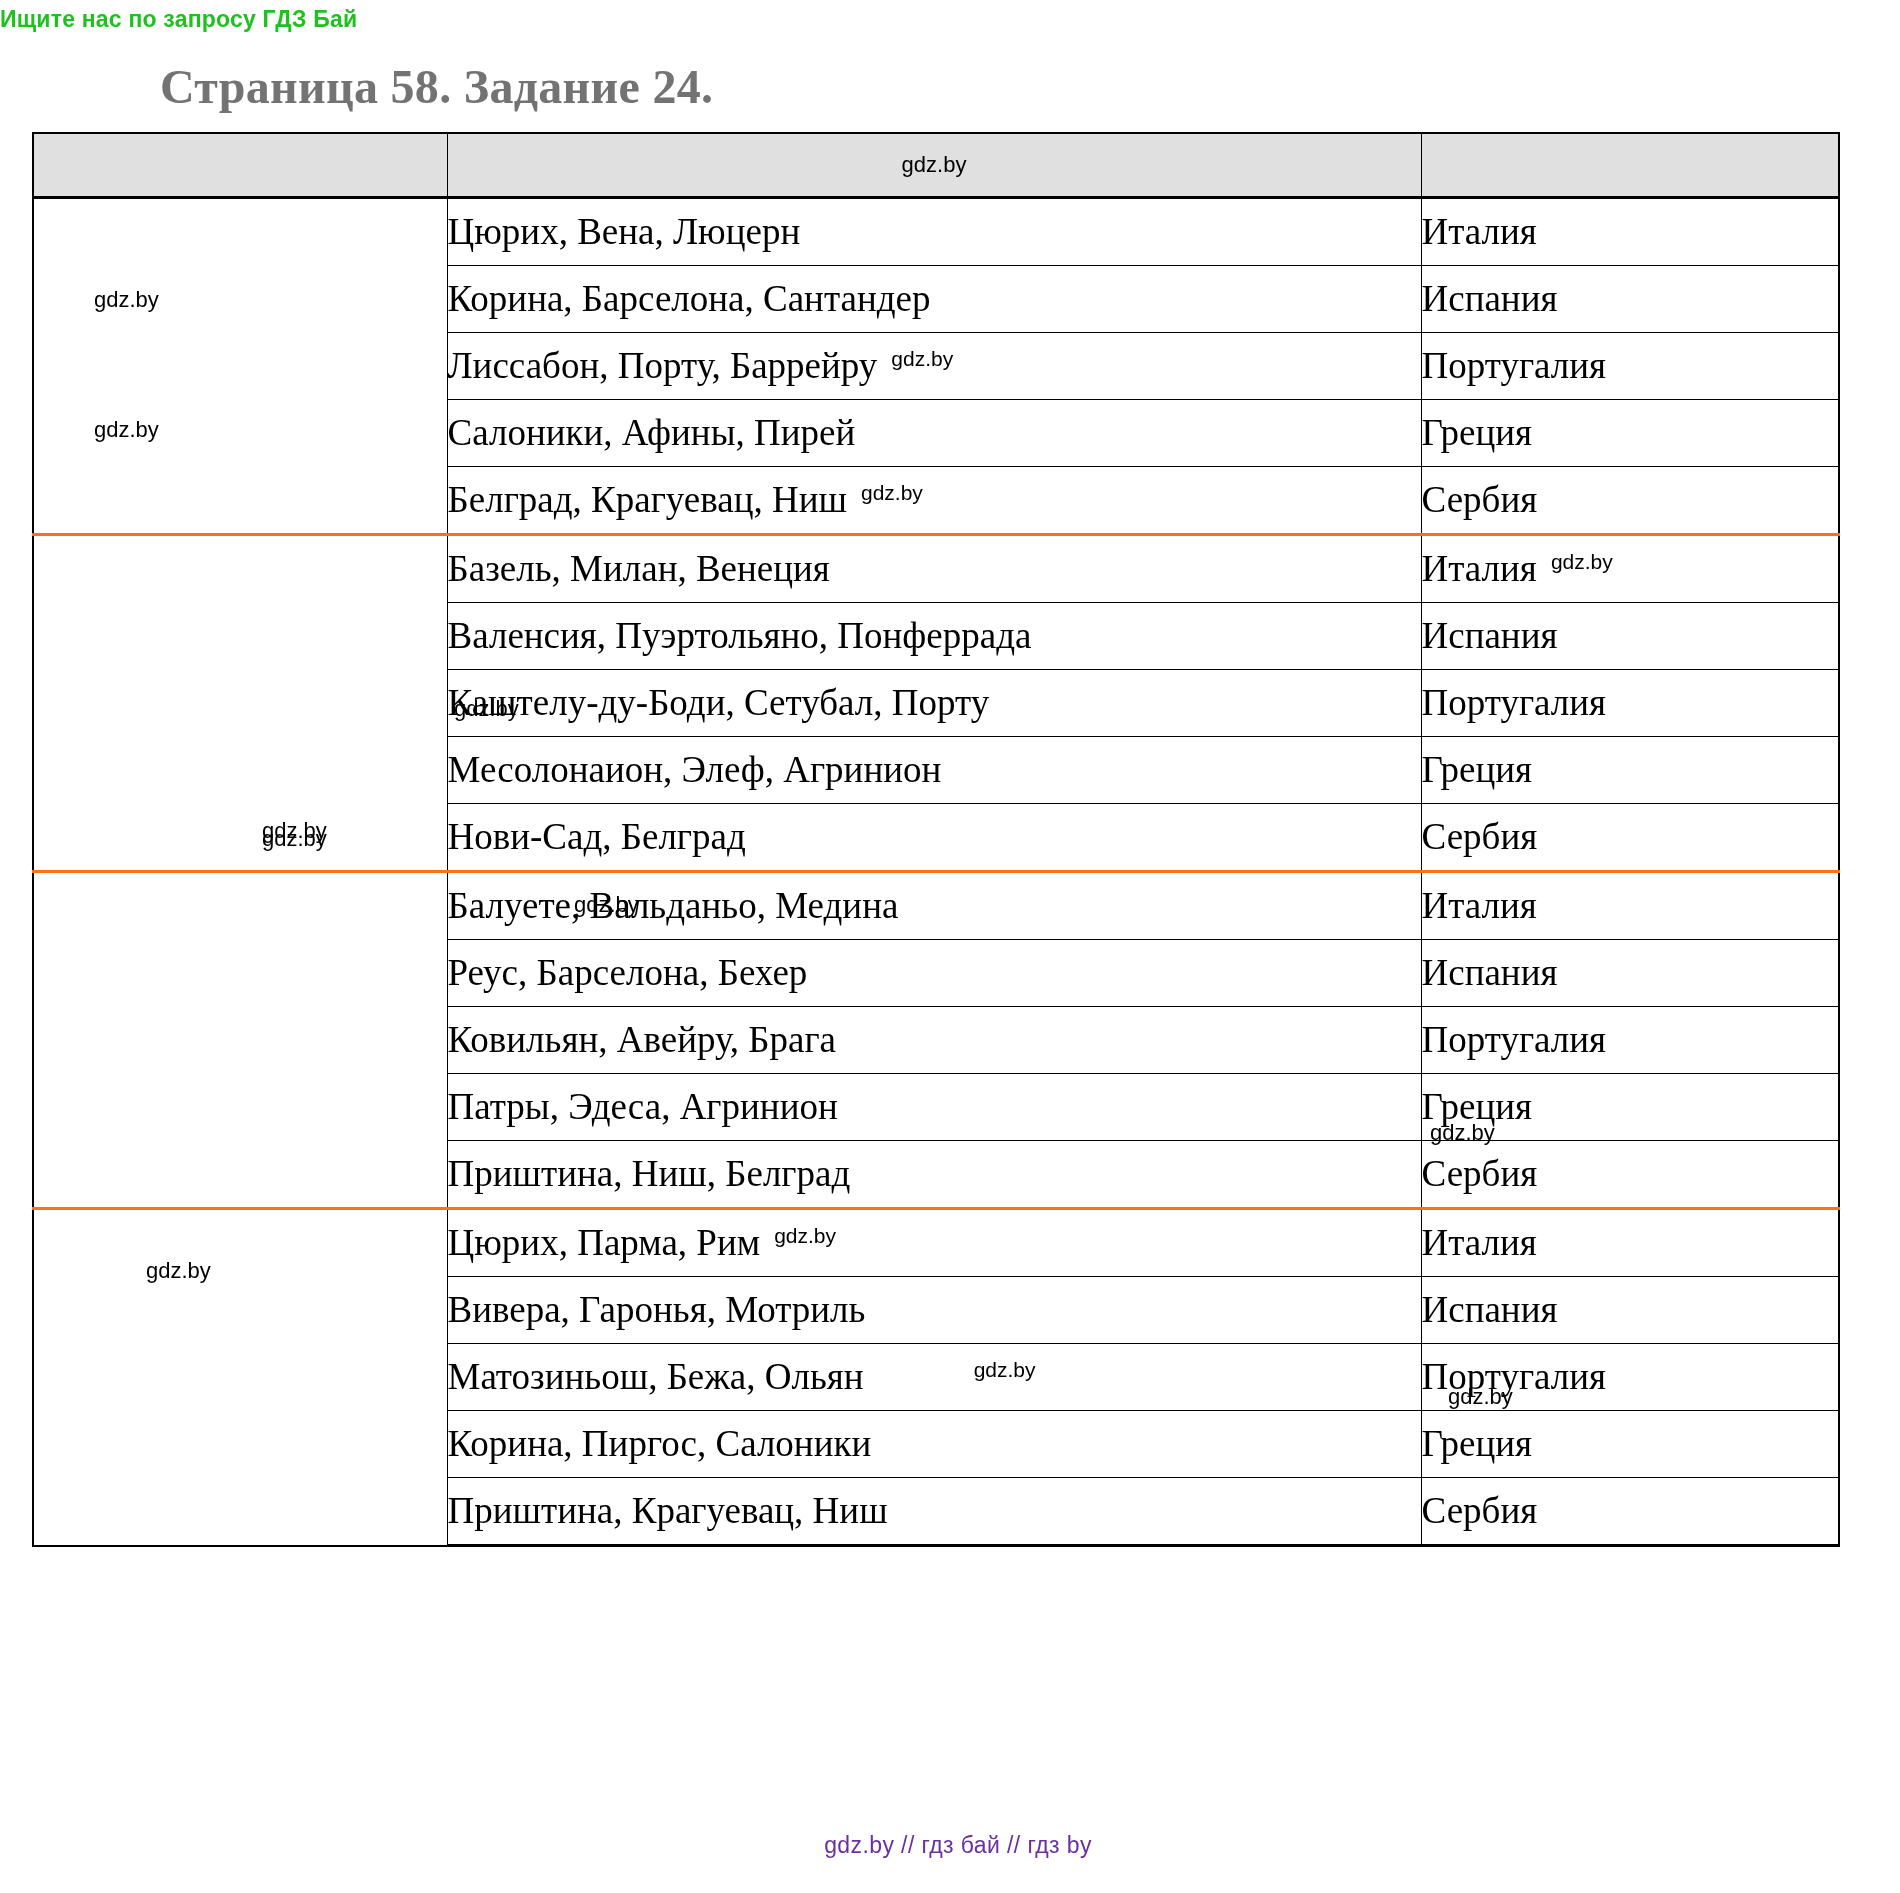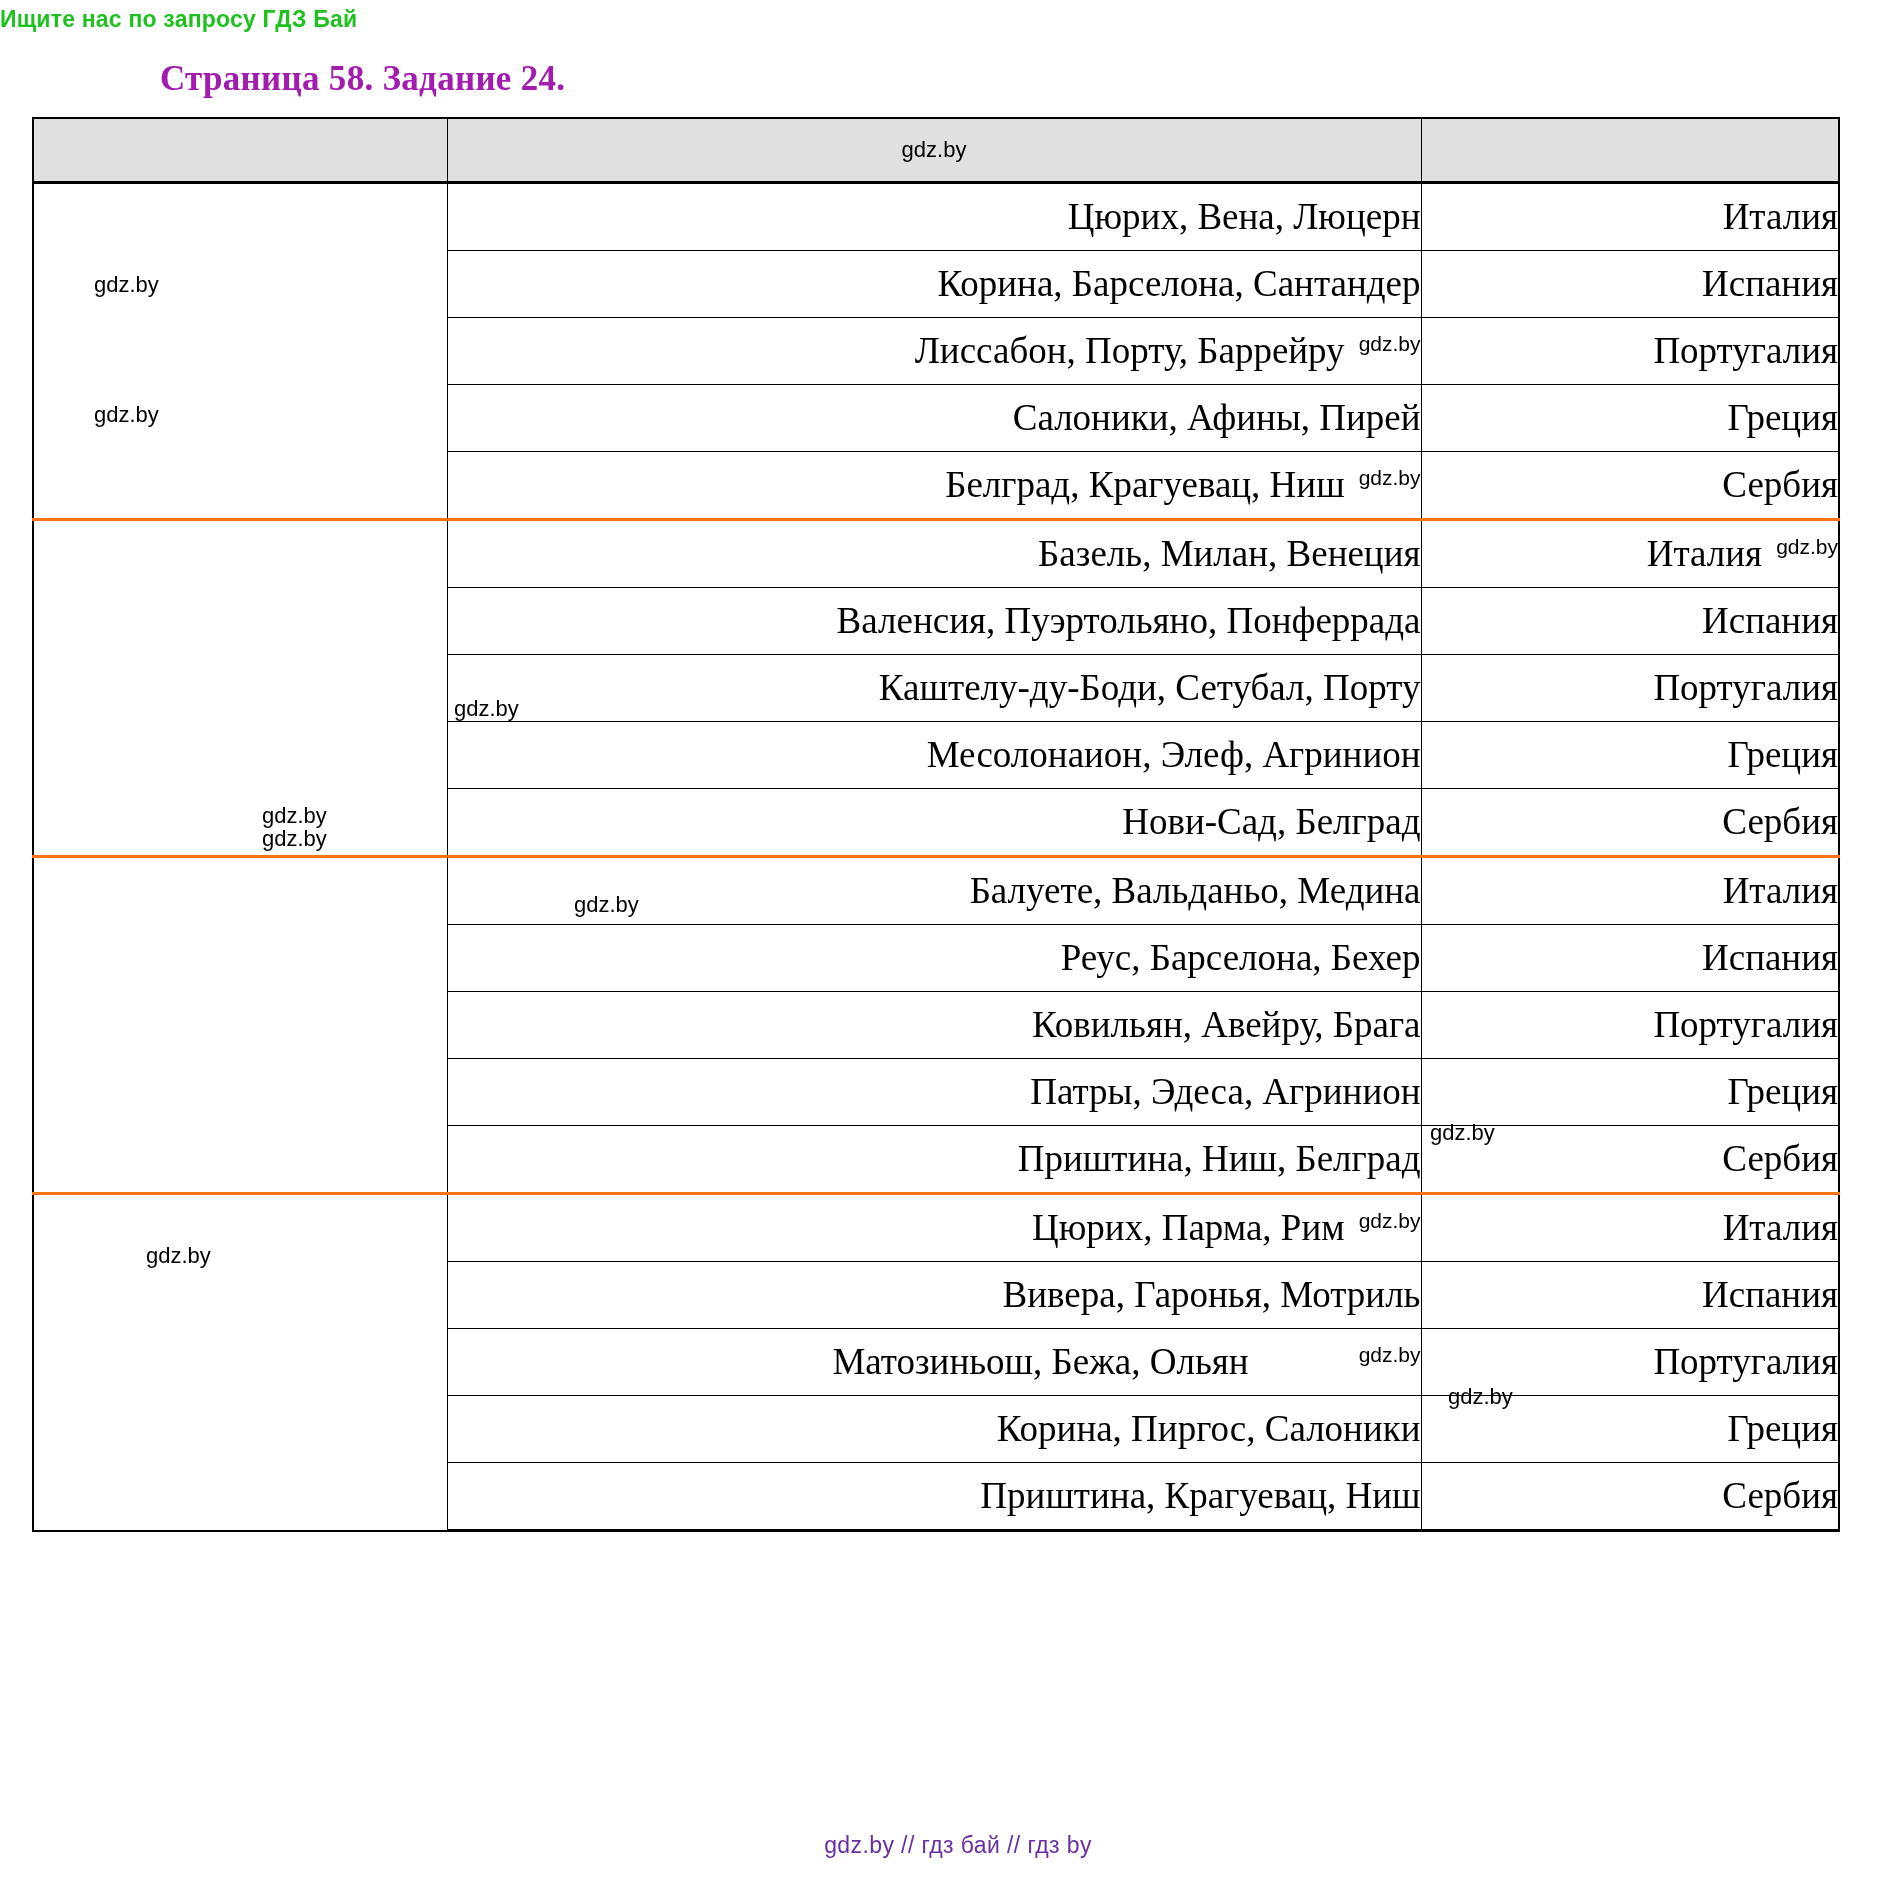--- a/index.html
+++ b/index.html
@@ -23,22 +23,22 @@
     font-weight: 700;
     color: #1ec11e;
     padding-top: 6px;
     letter-spacing: 0.2px;
   }
 
   
   .page-title {
     font-family: "Liberation Serif", "DejaVu Serif", serif;
     font-weight: 700;
-    font-size: 35px;
-    color: #a21caf;
+    font-size: 48px;
+    color: #737373;
     margin: 26px 0 0 160px;
     letter-spacing: 0.3px;
   }
 
   
   .table-wrap {
     margin: 18px 0 0 32px;
     width: 1806px;
   }
   table.grid {
@@ -48,21 +48,20 @@
   }
   table.grid col.c1 { width: 414px; }
   table.grid col.c2 { width: 974px; }
   table.grid col.c3 { width: 418px; }
 
   table.grid td {
     border: 1px solid #000;
     vertical-align: middle;
     padding: 0;
     position: relative;
-    text-align: right;
   }
 
   
   table.grid { border: 2px solid #000; }
 
   thead td {
     background: #e0e0e0;
     height: 62px;
   }
   thead td.hdr-mid {

